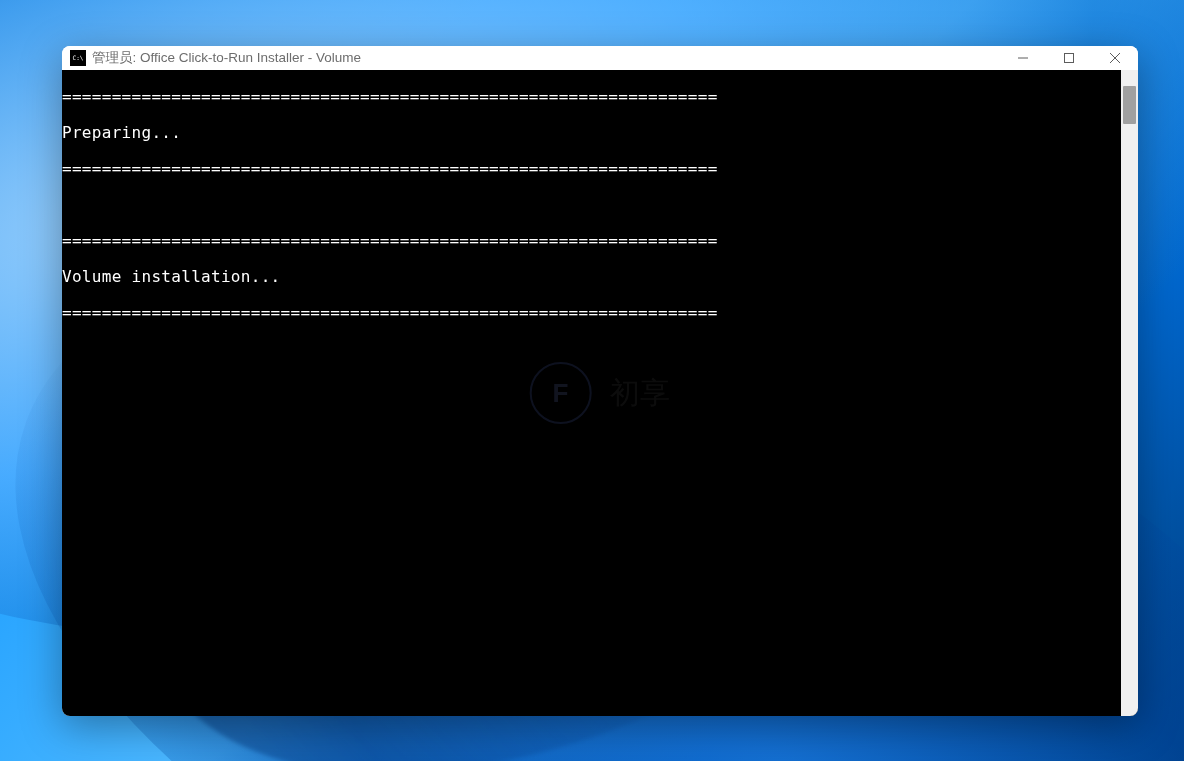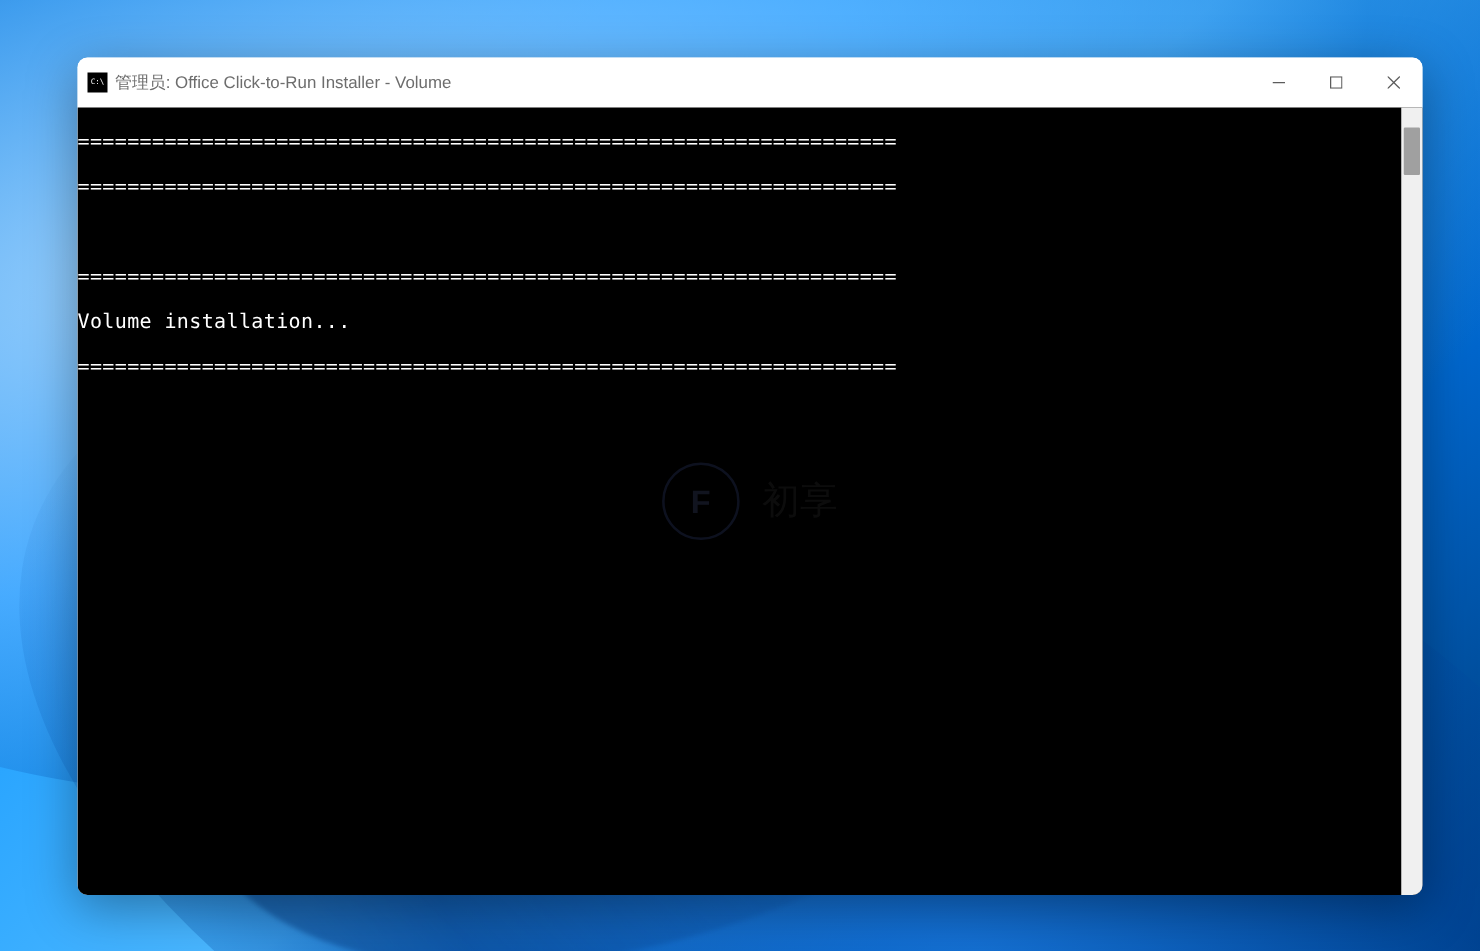--- a/index.html
+++ b/index.html
@@ -69,21 +69,21 @@
       height: 670px;
       background: #ffffff;
       border-radius: 8px;
       box-shadow: 0 10px 40px rgba(0, 0, 0, 0.35);
       overflow: hidden;
       display: flex;
       flex-direction: column;
     }
     
     .titlebar {
-      height: 40px;
+      height: 24px;
       background: #ffffff;
       display: flex;
       align-items: center;
       padding-left: 8px;
       flex-shrink: 0;
     }
     
     .titlebar-icon {
       width: 16px;
       height: 16px;
@@ -234,20 +234,21 @@
           <line x1="0" y1="0" x2="10" y2="10" stroke="currentColor" stroke-width="1"></line>
           <line x1="10" y1="0" x2="0" y2="10" stroke="currentColor" stroke-width="1"></line>
         </svg>
       </button>
     </div>
   </div>
 
   <div class="console-area">
     <div class="console-content">
 <div class="console-line">==================================================================</div>
+<div class="console-line">Preparing...</div>
 <div class="console-line">==================================================================</div>
 <div class="console-line"></div>
 <div class="console-line"></div>
 <div class="console-line">==================================================================</div>
 <div class="console-line">Volume installation...</div>
 <div class="console-line">==================================================================</div>
       
       <div class="watermark">
         <div class="watermark-circle">
           <span class="watermark-f">F</span>

